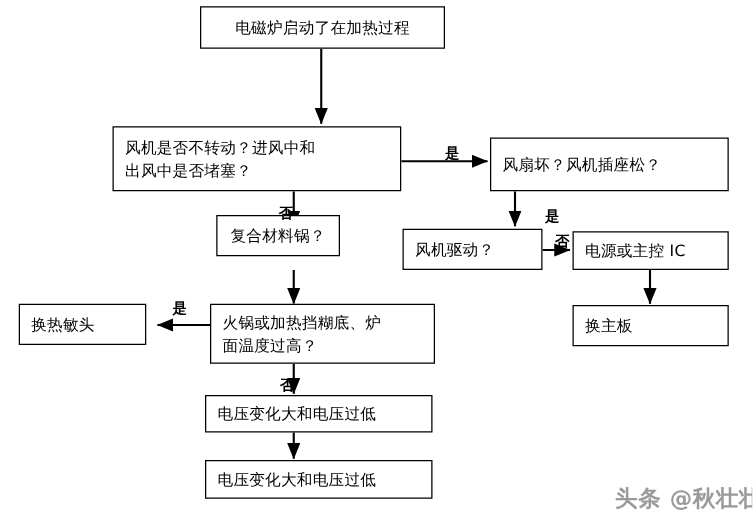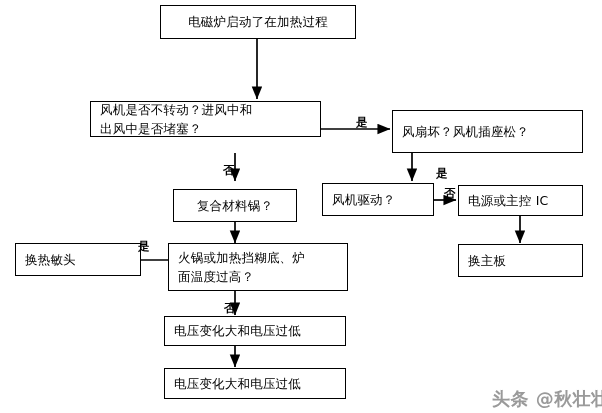--- a/index.html
+++ b/index.html
@@ -103,46 +103,46 @@
 
       <path d="M235,345 L235,367"></path>
     </g>
   </svg>
 
 
   <div class="node center" style="left:160px; top:5px; width:196px; height:34px;">
     <span>电磁炉启动了在加热过程</span>
   </div>
 
-  <div class="node" style="left:90px; top:101px; width:231px; height:36px;">
+  <div class="node" style="left:90px; top:101px; width:231px; height:52px;">
     <span>风机是否不转动？进风中和
 出风中是否堵塞？</span>
   </div>
 
   <div class="node" style="left:392px; top:110px; width:191px; height:43px;">
     <span>风扇坏？风机插座松？</span>
   </div>
 
-  <div class="node center" style="left:173px; top:189px; width:124px; height:33px;">
+  <div class="node center" style="left:173px; top:172px; width:99px; height:33px;">
     <span>复合材料锅？</span>
   </div>
 
   <div class="node" style="left:322px; top:183px; width:112px; height:33px;">
     <span>风机驱动？</span>
   </div>
 
   <div class="node" style="left:458px; top:185px; width:125px; height:31px;">
     <span>电源或主控 IC</span>
   </div>
 
   <div class="node" style="left:458px; top:244px; width:125px; height:33px;">
     <span>换主板</span>
   </div>
 
-  <div class="node" style="left:15px; top:243px; width:126px; height:33px;">
+  <div class="node" style="left:15px; top:243px; width:102px; height:33px;">
     <span>换热敏头</span>
   </div>
 
   <div class="node" style="left:168px; top:243px; width:180px; height:48px;">
     <span>火锅或加热挡糊底、炉
 面温度过高？</span>
   </div>
 
   <div class="node" style="left:164px; top:316px; width:182px; height:30px;">
     <span>电压变化大和电压过低</span>

